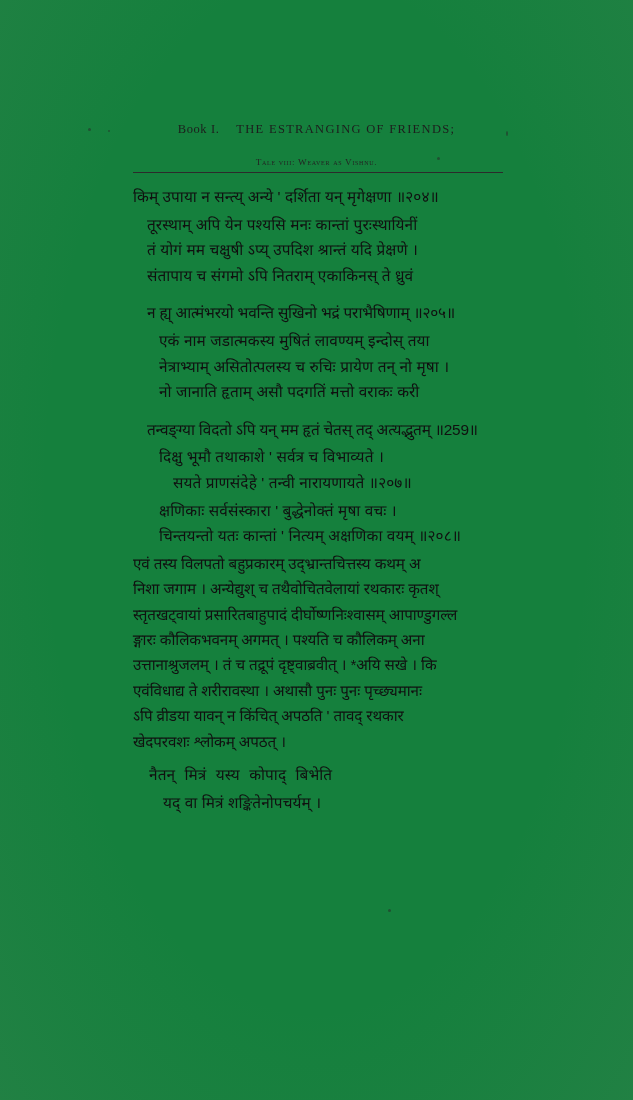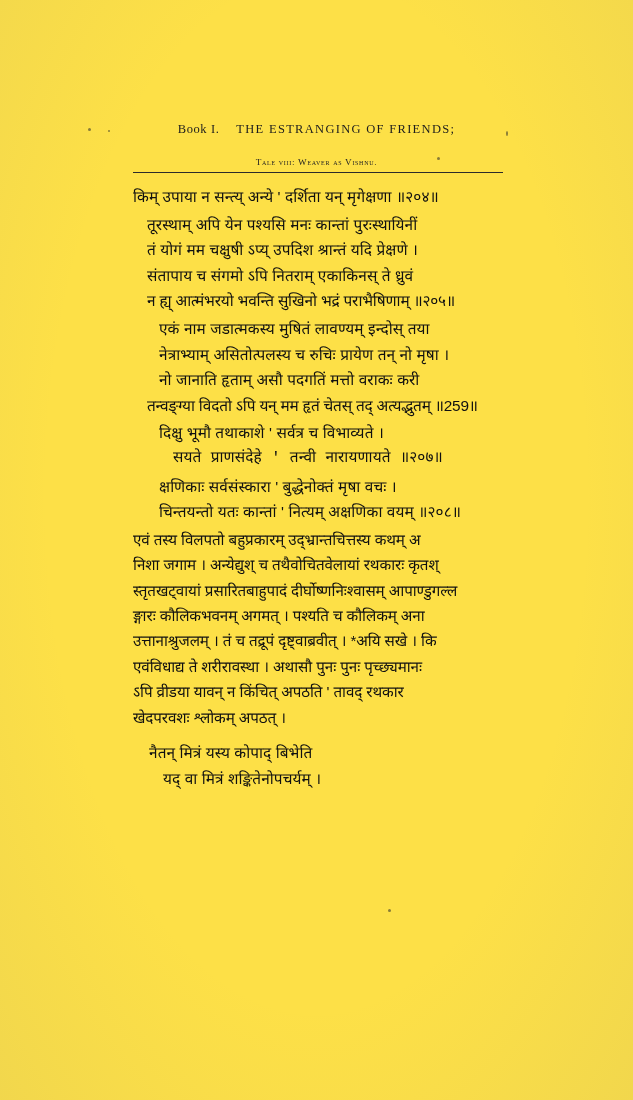--- a/index.html
+++ b/index.html
@@ -12,21 +12,21 @@
     height: 1100px;
     font-family: "Liberation Serif", serif;
     color: #1b1b1b;
     position: relative;
     overflow: hidden;
   }
 
   .page {
     position: absolute;
     inset: 0;
-    background: #fde047;
+    background: #15803d;
   }
 
   
   .paper-tone {
     position: absolute;
     inset: 0;
     background:
       radial-gradient(ellipse at 50% 45%, rgba(255,255,255,0) 60%, rgba(140,135,125,0.10) 100%);
     pointer-events: none;
   }
@@ -91,35 +91,35 @@
   .line {
     font-family: "Liberation Sans", sans-serif;
     font-size: 15.4px;
     line-height: 25.6px;
     letter-spacing: .1px;
     white-space: nowrap;
     color: #101010;
   }
   .line.indent-1 { padding-left: 14px; }
   .line.indent-2 { padding-left: 26px; }
-  .line.indent-3 { padding-left: 40px; font-family: Liberation Mono, monospace; }
-  .line.tight { letter-spacing: -0.2px; }
+  .line.indent-3 { padding-left: 40px; }
+  .line.tight { letter-spacing: -0.2px; margin-top: 12px; }
 
   .prose {
   }
   .prose .line {
     font-size: 15.2px;
     line-height: 25.4px;
     letter-spacing: -0.1px;
   }
 
   .closing {
     margin-top: 10px;
   }
-  .closing .line.indent-1 { padding-left: 16px; }
+  .closing .line.indent-1 { padding-left: 16px; font-family: Liberation Mono, monospace; }
   .closing .line.indent-2 { padding-left: 30px; }
 </style>
 </head>
 <body>
 
 <div class="page">
   <div class="paper-tone"></div>
 
   <div class="speck" style="left:88px; top:128px; width:3px; height:3px;"></div>
   <div class="speck" style="left:108px; top:130px; width:2px; height:2px;"></div>

